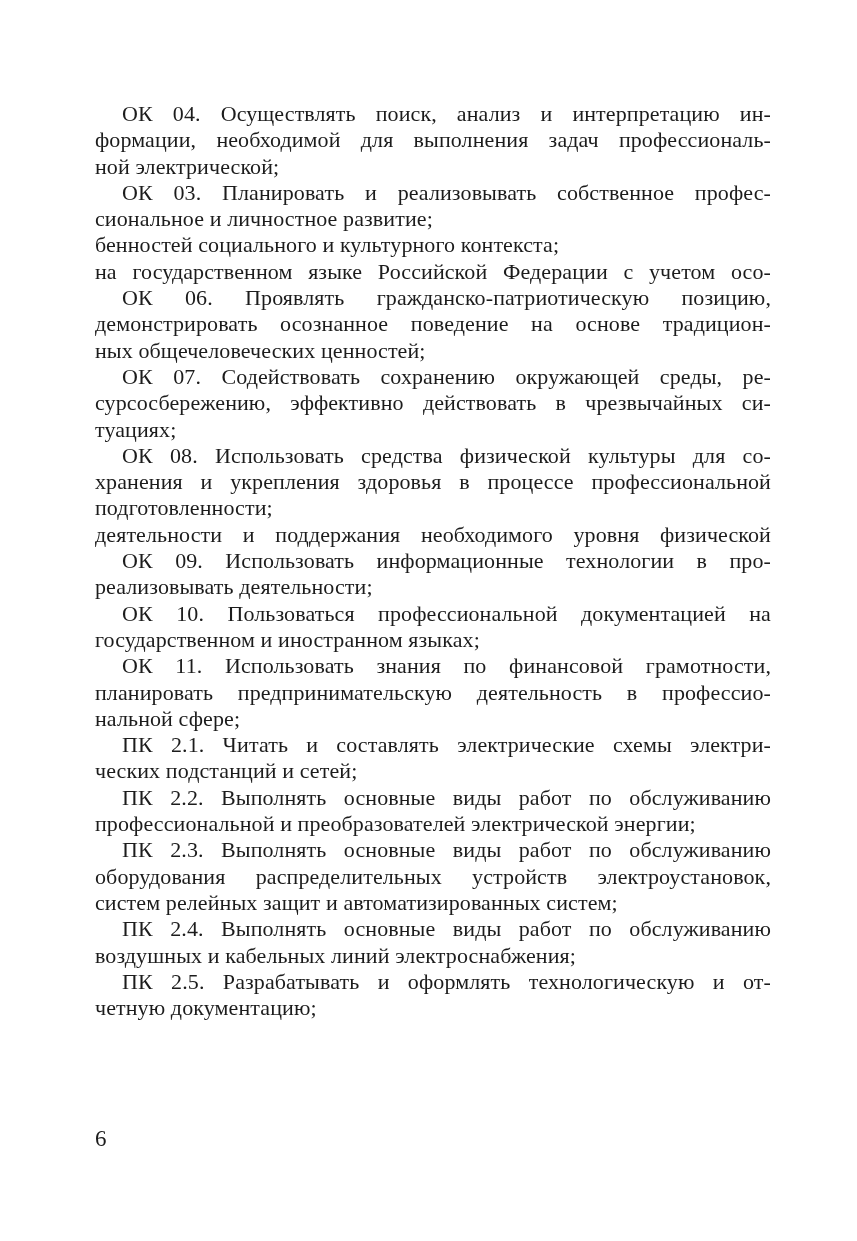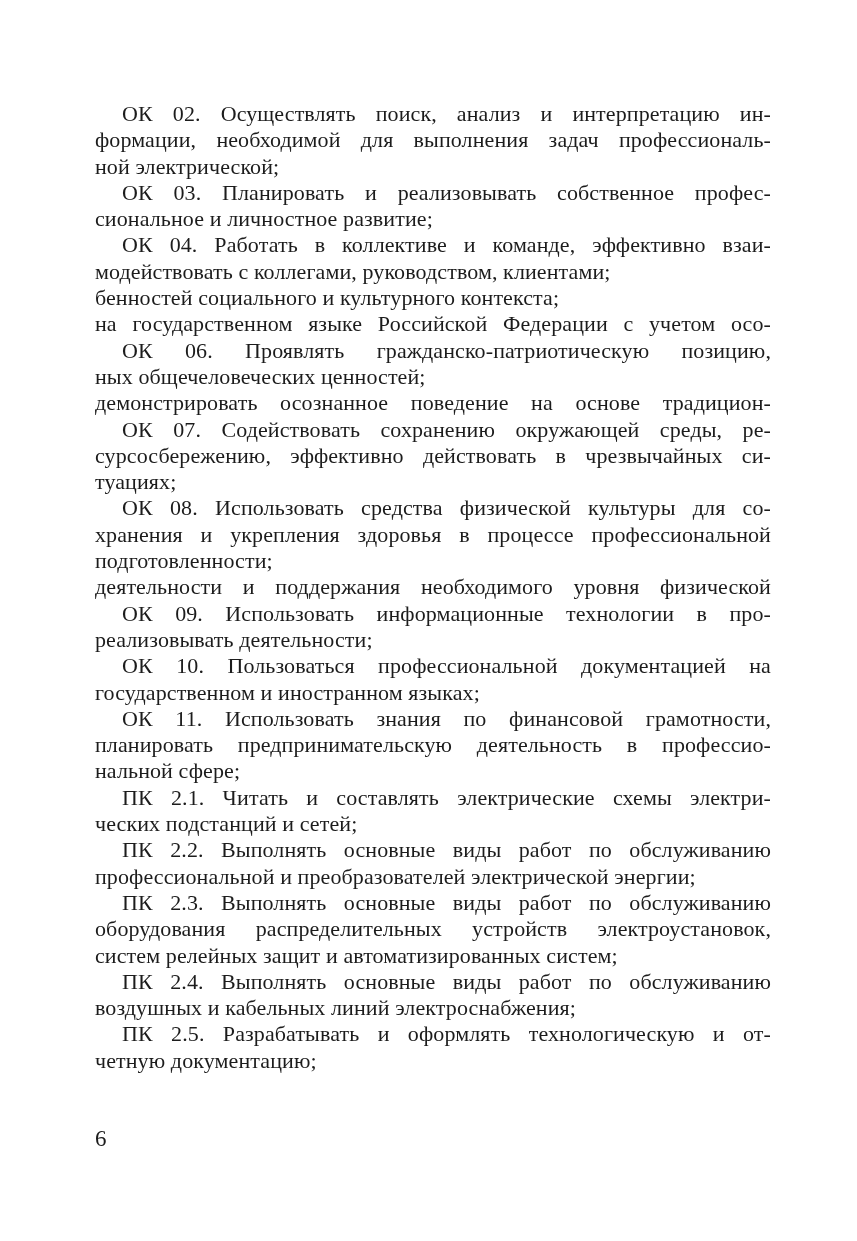--- a/index.html
+++ b/index.html
@@ -41,40 +41,36 @@
     font-size: 23px;
     line-height: 34px;
   }
 </style>
 </head>
 <body style="background: rgb(255, 255, 255);">
 
 <div class="page" style="background: rgb(255, 255, 255); color: rgb(28, 28, 28);">
   <main class="text-block">
       <div class="paragraph">
-        <div class="line first">ОК 02. Осуществлять поиск, анализ и интерпретацию ин-</div>
+        <div class="line first">ОК 04. Осуществлять поиск, анализ и интерпретацию ин-</div>
         <div class="line">формации, необходимой для выполнения задач профессиональ-</div>
         <div class="line last">ной электрической;</div>
       </div>
       <div class="paragraph">
         <div class="line first">ОК 03. Планировать и реализовывать собственное профес-</div>
         <div class="line last">сиональное и личностное развитие;</div>
       </div>
       <div class="paragraph">
-        <div class="line first">ОК 04. Работать в коллективе и команде, эффективно взаи-</div>
-        <div class="line last">модействовать с коллегами, руководством, клиентами;</div>
-      </div>
-      <div class="paragraph">
         <div class="line last">бенностей социального и культурного контекста;</div>
         <div class="line">на государственном языке Российской Федерации с учетом осо-</div>
       </div>
       <div class="paragraph">
         <div class="line first">ОК 06. Проявлять гражданско-патриотическую позицию,</div>
+        <div class="line">демонстрировать осознанное поведение на основе традицион-</div>
         <div class="line last">ных общечеловеческих ценностей;</div>
-        <div class="line">демонстрировать осознанное поведение на основе традицион-</div>
       </div>
       <div class="paragraph">
         <div class="line first">ОК 07. Содействовать сохранению окружающей среды, ре-</div>
         <div class="line">сурсосбережению, эффективно действовать в чрезвычайных си-</div>
         <div class="line last">туациях;</div>
       </div>
       <div class="paragraph">
         <div class="line first">ОК 08. Использовать средства физической культуры для со-</div>
         <div class="line">хранения и укрепления здоровья в процессе профессиональной</div>
         <div class="line last">подготовленности;</div>

